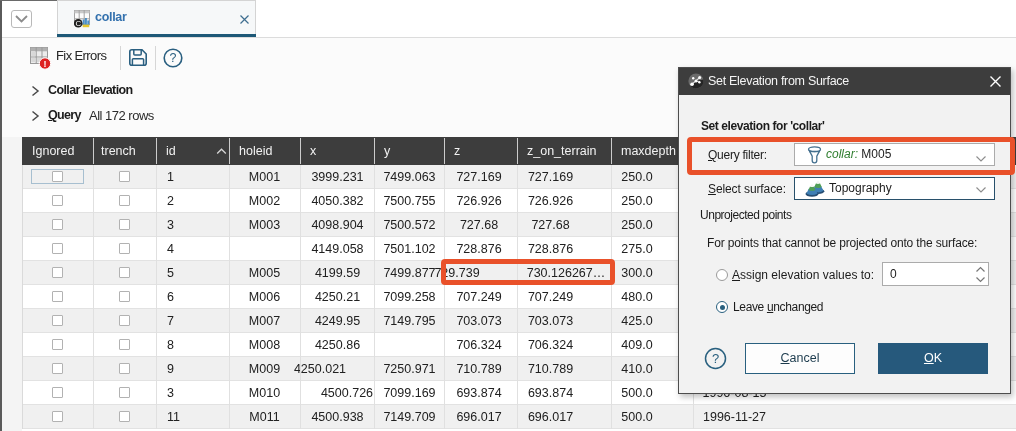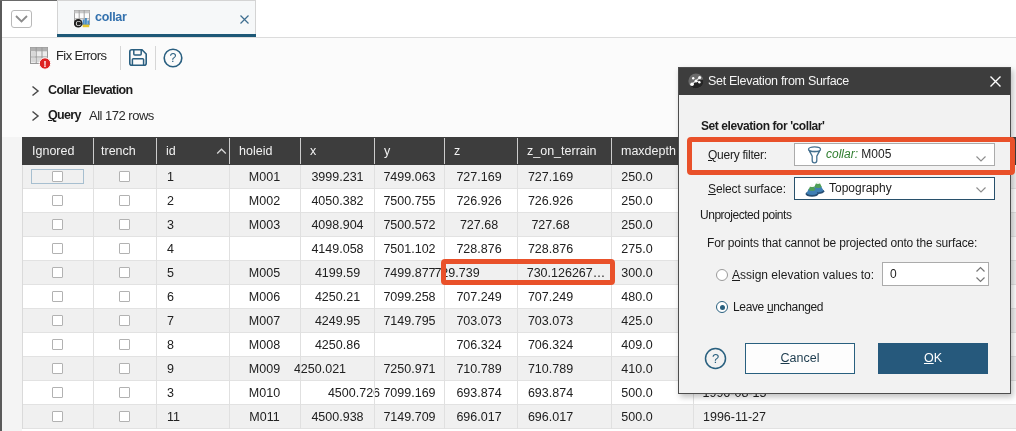--- a/index.html
+++ b/index.html
@@ -192,21 +192,21 @@
 <div class="cell ctr" style="left:354.5px;top:357px;width:110px;">7250.971</div>
 <div class="cell ctr" style="left:424.0px;top:357px;width:110px;">710.789</div>
 <div class="cell ctr" style="left:495.5px;top:357px;width:110px;">710.789</div>
 <div class="cell ctr" style="left:582.0px;top:357px;width:110px;">410.0</div>
 <div class="cb" style="left:52px;top:363px;"></div>
 <div class="cb" style="left:119px;top:363px;"></div>
 <div class="hsep" style="left:22px;top:380px;width:994px;"></div>
 <div class="abs" style="left:22px;top:381px;width:994px;height:24px;background:#ffffff;"></div>
 <div class="cell" style="left:167px;top:381px;">3</div>
 <div class="cell ctr" style="left:209.5px;top:381px;width:110px;">M010</div>
-<div class="cell ctr" style="left:299px;top:381px;width:110px;text-align:center;">4500.726</div>
+<div class="cell ctr" style="left:292px;top:381px;width:110px;text-align:center;">4500.726</div>
 <div class="cell ctr" style="left:354.5px;top:381px;width:110px;">7099.169</div>
 <div class="cell ctr" style="left:424.0px;top:381px;width:110px;">693.874</div>
 <div class="cell ctr" style="left:495.5px;top:381px;width:110px;">693.874</div>
 <div class="cell ctr" style="left:582.0px;top:381px;width:110px;">500.0</div>
 <div class="cell ctr" style="left:679.5px;top:381px;width:110px;">1996-08-15</div>
 <div class="cb" style="left:52px;top:387px;"></div>
 <div class="cb" style="left:119px;top:387px;"></div>
 <div class="hsep" style="left:22px;top:404px;width:994px;"></div>
 <div class="abs" style="left:22px;top:405px;width:994px;height:24px;background:#f0f0f0;"></div>
 <div class="cell" style="left:167px;top:405px;">11</div>

